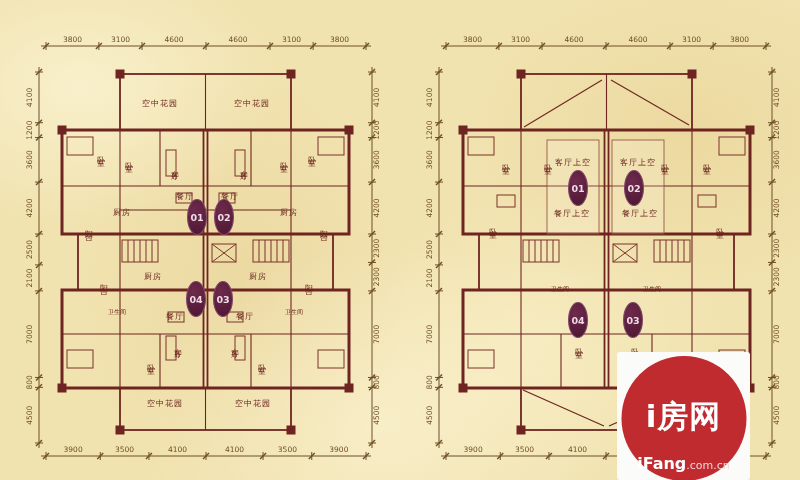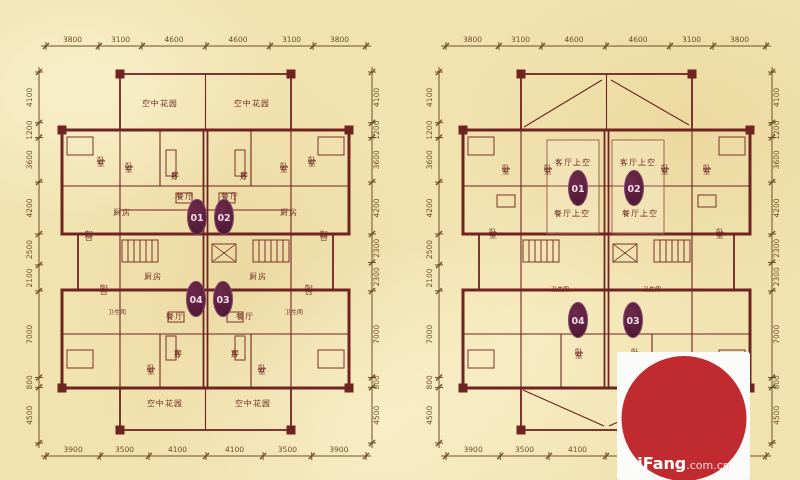--- a/index.html
+++ b/index.html
@@ -435,15 +435,16 @@
 <span class="lbl" style="left:640px;top:214px">餐厅上空</span>
 <span class="lbl lbls" style="left:560px;top:289px">卫生间</span>
 <span class="lbl lbls" style="left:652px;top:289px">卫生间</span>
 <div class="badge" style="left:578px;top:188px">01</div>
 <div class="badge" style="left:634px;top:188px">02</div>
 <div class="badge" style="left:578px;top:320px">04</div>
 <div class="badge" style="left:633px;top:320px">03</div>
 
 <div class="wm">
   <div class="wm-circle">
+    <div class="wm-brand">i房网</div>
     <div class="wm-site"><span class="big">iFang</span><span class="small">.com.cn</span></div>
   </div>
 </div>
 
 </body></html>

